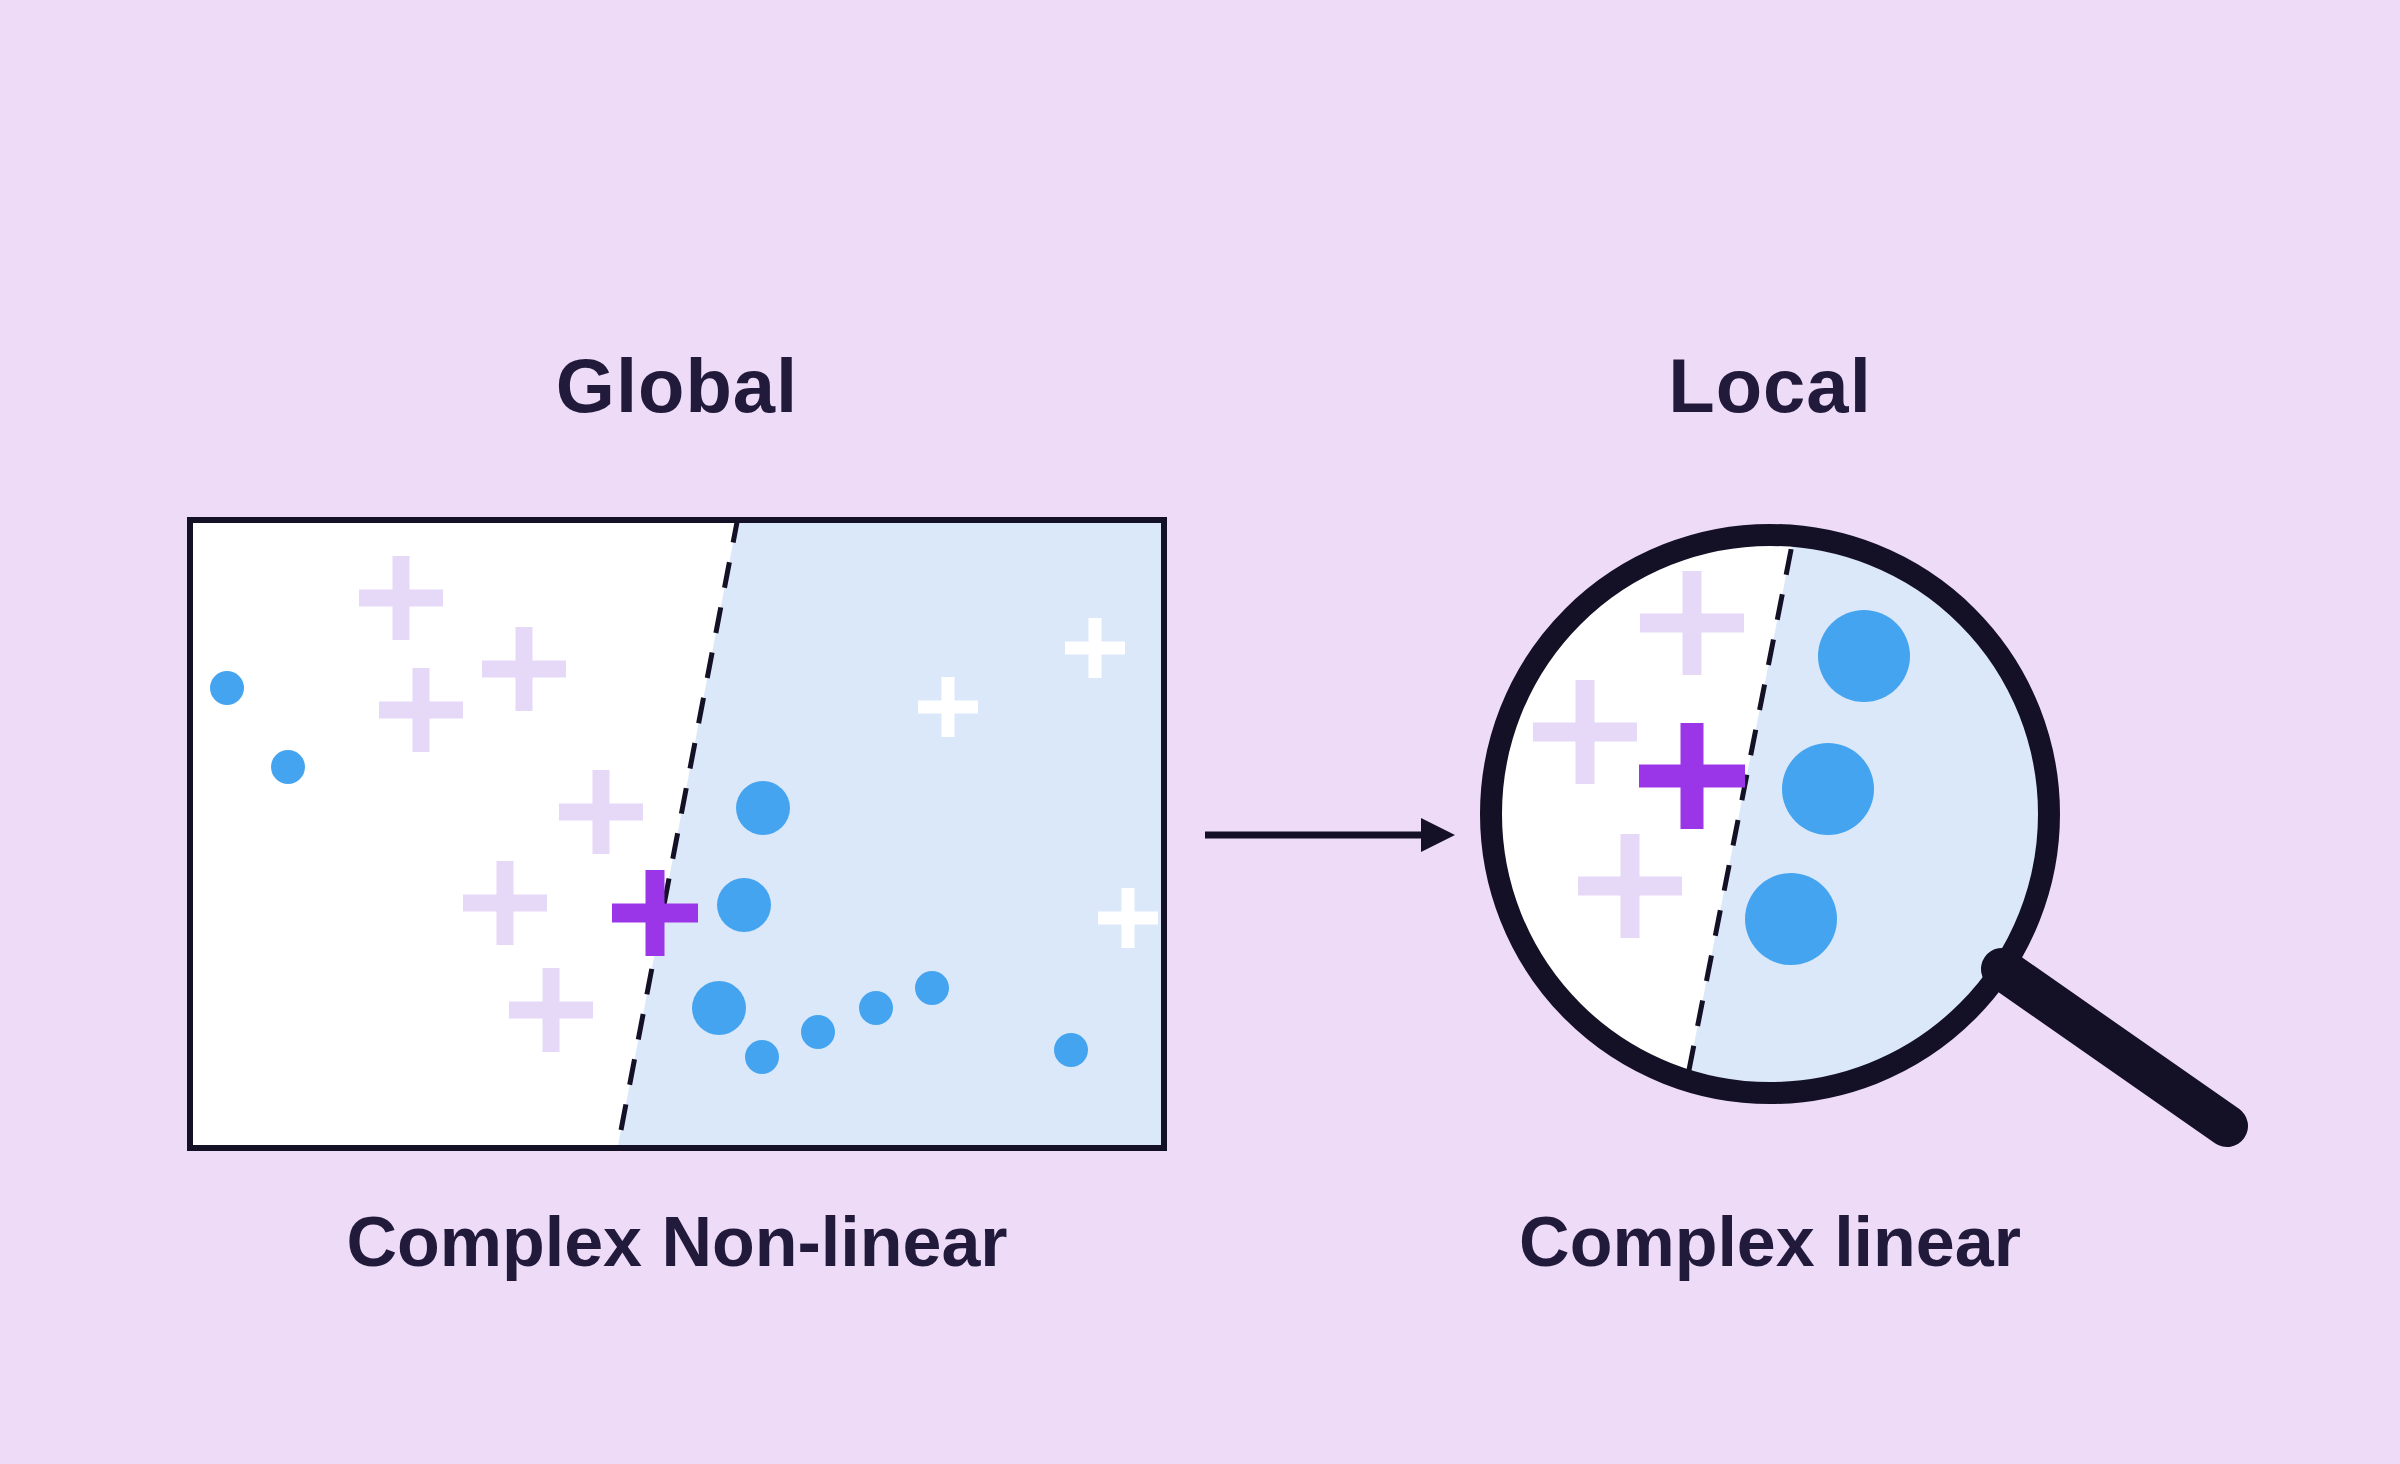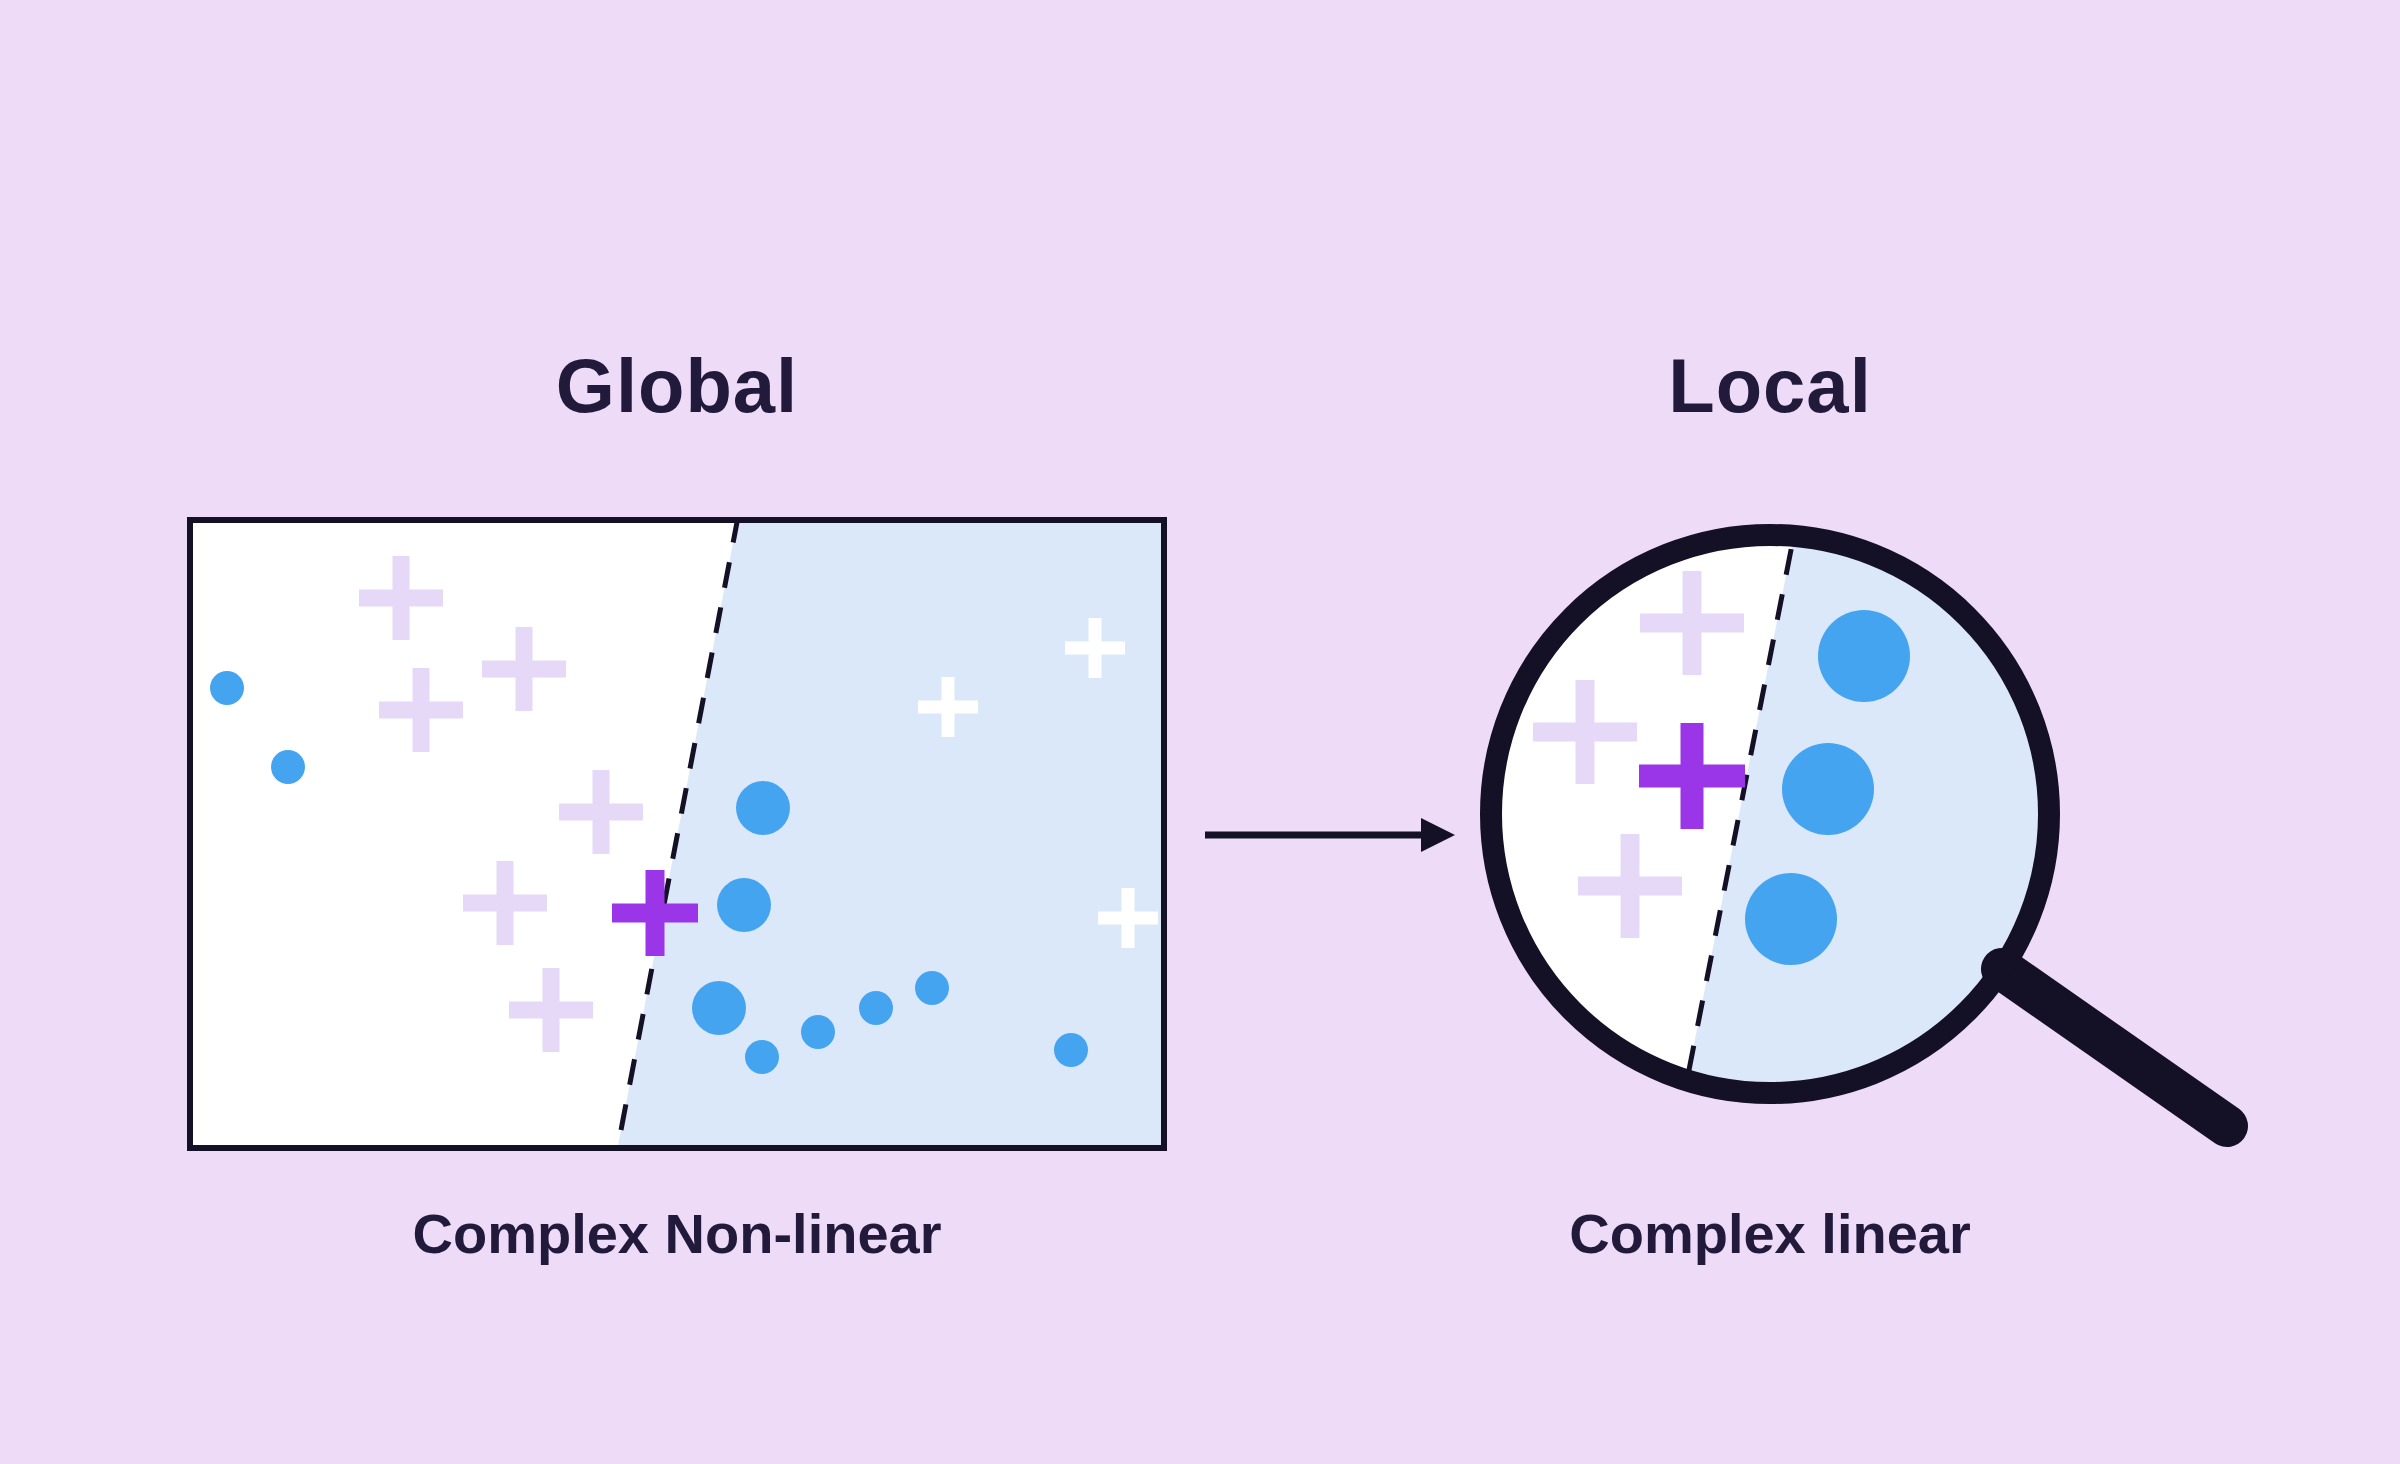--- a/index.html
+++ b/index.html
@@ -14,21 +14,21 @@
   .canvas{position:relative;width:2400px;height:1464px;}
   .title{
     position:absolute;margin:0;
     font-size:76px;font-weight:700;line-height:1;
     color:var(--text);text-align:center;letter-spacing:1px;
   }
   .title-global{left:187px;top:348px;width:980px;}
   .title-local{left:1470px;top:348px;width:600px;}
   .caption{
     position:absolute;margin:0;
-    font-size:56px;font-weight:700;line-height:1.2;
+    font-size:70px;font-weight:700;line-height:1.2;
     color:var(--text);text-align:center;
   }
   .caption-global{left:157px;top:1200px;width:1040px;}
   .caption-local{left:1470px;top:1200px;width:600px;}
   .global-plot{position:absolute;left:187px;top:517px;width:980px;height:634px;}
   .arrow-svg{position:absolute;left:1205px;top:815px;width:250px;height:40px;}
   .lens-svg{position:absolute;left:1470px;top:514px;width:800px;height:660px;}
 </style>
 </head>
 <body>

